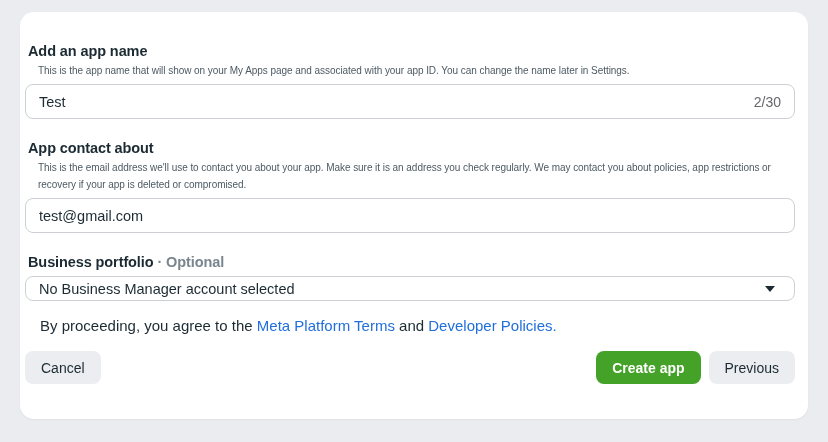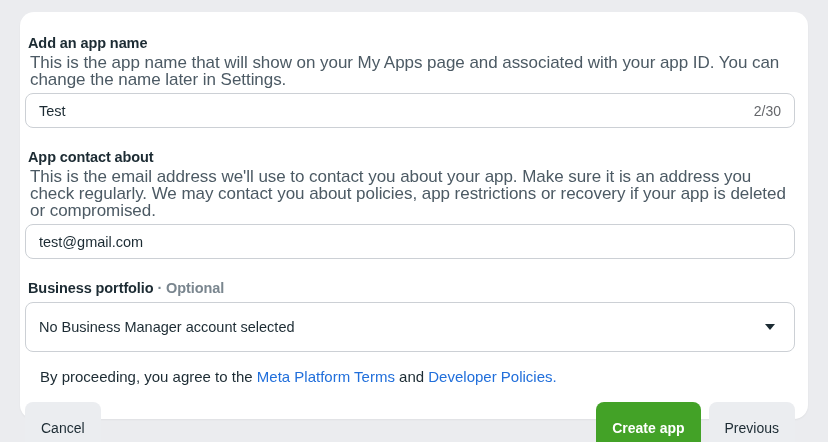--- a/index.html
+++ b/index.html
@@ -17,56 +17,56 @@
     background:#ffffff;
     border-radius:14px;
     padding:14px 13px 16px 5px;
     box-shadow:0 1px 2px rgba(0,0,0,.05);
   }
   .label {
     font-size:14.5px; font-weight:700; color:#1c2b33;
     line-height:18px; letter-spacing:-0.1px;
     margin:20px 0 0 3px;
   }
-  .label.first { margin-top:8px; }
+  .label.first { margin-top:16px; }
   .optional-sep, .optional { color:#7a868f; }
   .desc {
-    font-size:17px; line-height:17px; color:#4c5a64;
+    font-size:10px; line-height:17px; color:#4c5a64;
     letter-spacing:-0.05px;
-    margin:2px 8px 0 5px;
+    margin:2px 8px 0 13px;
   }
   .text-field {
     display:flex; align-items:center;
     height:35px; margin-top:5px;
     border:1px solid #ccd0d5; border-radius:8px;
     padding:0 13px; background:#fff;
   }
   .text-field input {
     flex:1; border:0; outline:0; padding:0; background:transparent;
     font-family:inherit; font-size:14.5px; color:#1c2b33;
   }
   .counter { font-size:14px; color:#65676b; margin-left:10px; flex:none; }
   .select-field {
     display:flex; align-items:center; justify-content:space-between;
-    height:50px; margin-top:5px;
+    height:25px; margin-top:5px;
     border:1px solid #ccd0d5; border-radius:8px;
     padding:0 13px; background:#fff; cursor:pointer;
   }
   .select-value { font-size:14.5px; color:#1c2b33; }
   .caret {
     width:0; height:0; flex:none; margin-right:6px;
     border-left:5px solid transparent;
     border-right:5px solid transparent;
     border-top:6px solid #1c2b33;
   }
   .terms { font-size:15px; color:#1c2b33; margin:16px 0 0 15px; line-height:18px; }
   .terms a { color:#216fdb; text-decoration:none; cursor:pointer; }
   .actions { display:flex; align-items:center; margin-top:16px; }
   .btn {
-    height:52px; border:0; border-radius:8px;
+    height:33px; border:0; border-radius:8px;
     font-family:inherit; font-size:14px; color:#1c2b33;
     padding:0 16px; cursor:pointer; background:#ebedf0;
   }
   .btn + .btn { margin-left:8px; }
   .btn-primary { background:#43a227; color:#ffffff; font-weight:700; }
   .spacer { flex:1; }
 </style>
 </head>
 <body>
 

